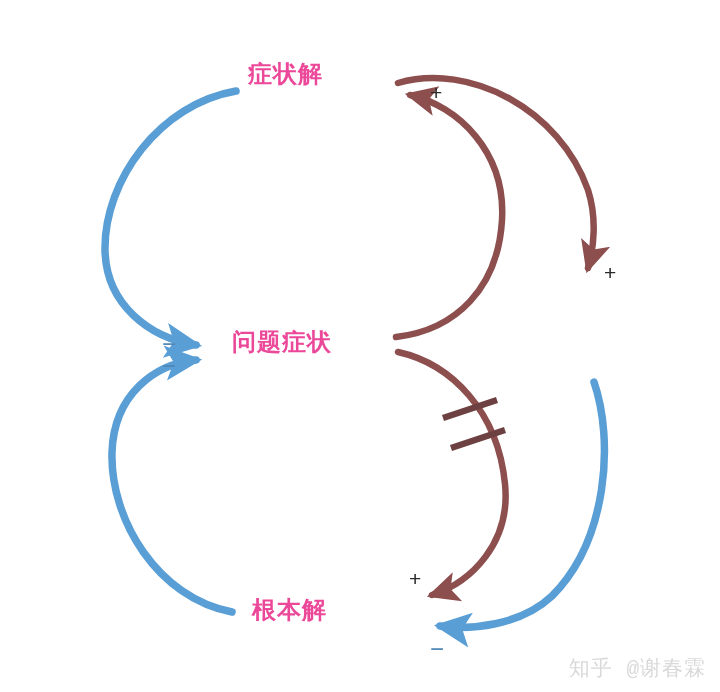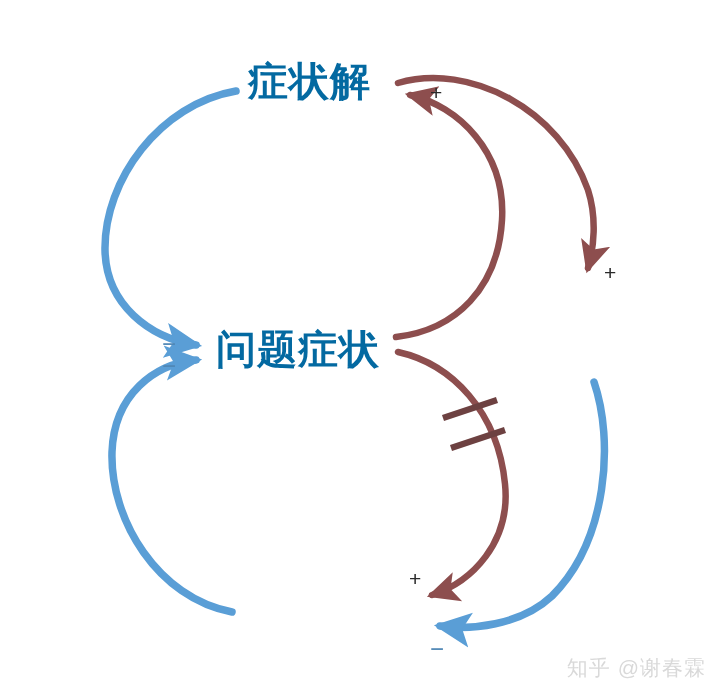--- a/index.html
+++ b/index.html
@@ -19,31 +19,31 @@
   }
   #loop-svg {
     position: absolute;
     left: 0;
     top: 0;
     width: 720px;
     height: 692px;
   }
   .node-label {
     position: absolute;
-    font-family: Liberation Serif, serif;
+    font-family: Liberation Sans, sans-serif;
     font-weight: bold;
-    font-size: 40px;
-    color: #0369a1;
+    font-size: 24px;
+    color: #ec4899;
     letter-spacing: 1px;
     white-space: nowrap;
     line-height: 1;
     user-select: none;
   }
   #node-symptom-fix   { left: 248px; top: 62px;  }
-  #node-problem       { left: 216px; top: 330px; }
+  #node-problem       { left: 232px; top: 330px; }
   #node-side-effect   { left: 508px; top: 330px; }
   #node-fundamental   { left: 252px; top: 598px; }
 
   .polarity {
     position: absolute;
     font-family: "Liberation Sans", "DejaVu Sans", sans-serif;
     font-size: 21px;
     color: #2a2a2a;
     font-weight: 500;
     line-height: 1;
@@ -54,21 +54,21 @@
   #pol-red-side       { left: 604px; top: 262px; }
   #pol-blue-upper     { left: 162px; top: 332px; }
   #pol-blue-lower     { left: 162px; top: 354px; }
   #pol-red-bottom     { left: 409px; top: 568px; }
   #pol-blue-bottom    { left: 430px; top: 637px; }
 
   #watermark {
     position: absolute;
     right: 14px;
     bottom: 10px;
-    font-family: Liberation Sans, sans-serif;
+    font-family: Liberation Mono, monospace;
     font-size: 21px;
     color: #d9d9d9;
     letter-spacing: 1px;
     white-space: nowrap;
     user-select: none;
   }
 </style>
 </head>
 <body>
 
@@ -100,20 +100,21 @@
     <path d="M 232 612 C 158 598, 110 520, 112 452 C 114 394, 155 364, 196 360" fill="none" stroke="#5a9ed6" stroke-width="7.5" stroke-linecap="round" marker-end="url(#arrow-blue)"></path>
 
     <path d="M 594 382 C 614 440, 608 540, 552 596 C 520 626, 470 630, 440 626" fill="none" stroke="#5a9ed6" stroke-width="7.5" stroke-linecap="round" marker-end="url(#arrow-blue)"></path>
   </svg>
 
   <div class="node-label" id="node-symptom-fix">症状解</div>
 
   <div class="node-label" id="node-problem">问题症状</div>
 
 
+  <div class="node-label" id="node-fundamental">根本解</div>
 
   <div class="polarity" id="pol-red-top">+</div>
 
   <div class="polarity" id="pol-red-side">+</div>
 
   <div class="polarity minus-blue" id="pol-blue-upper">−</div>
 
   <div class="polarity minus-blue" id="pol-blue-lower">−</div>
 
   <div class="polarity" id="pol-red-bottom">+</div>

